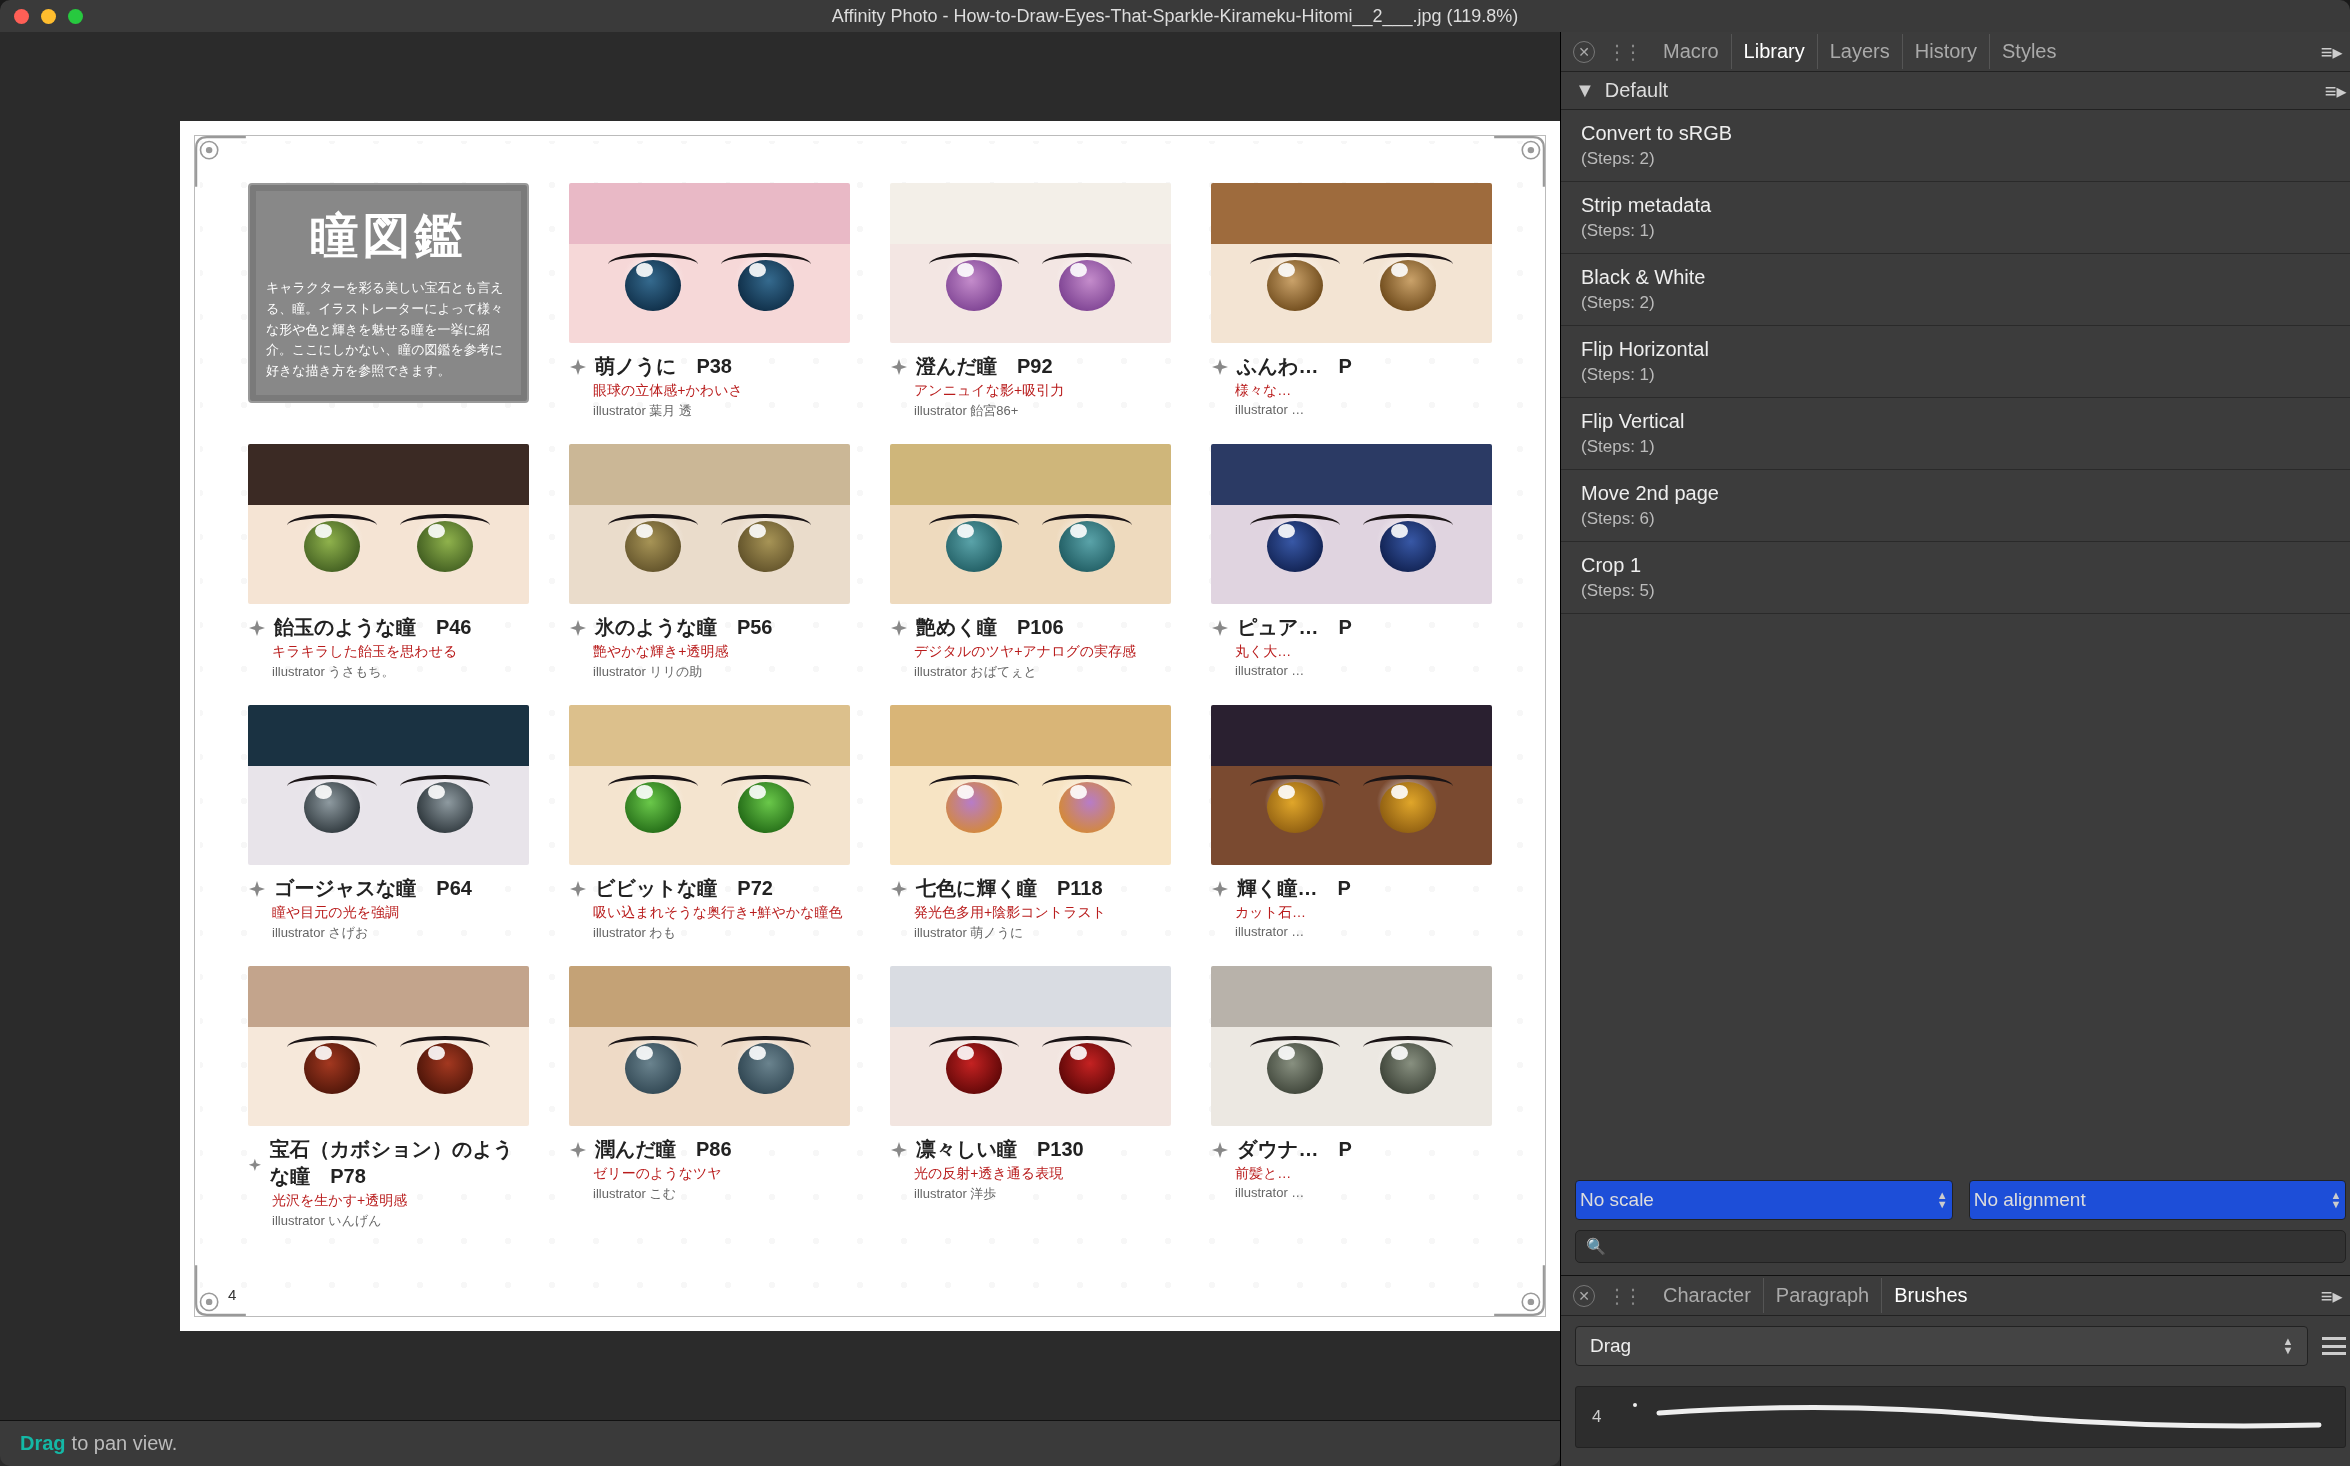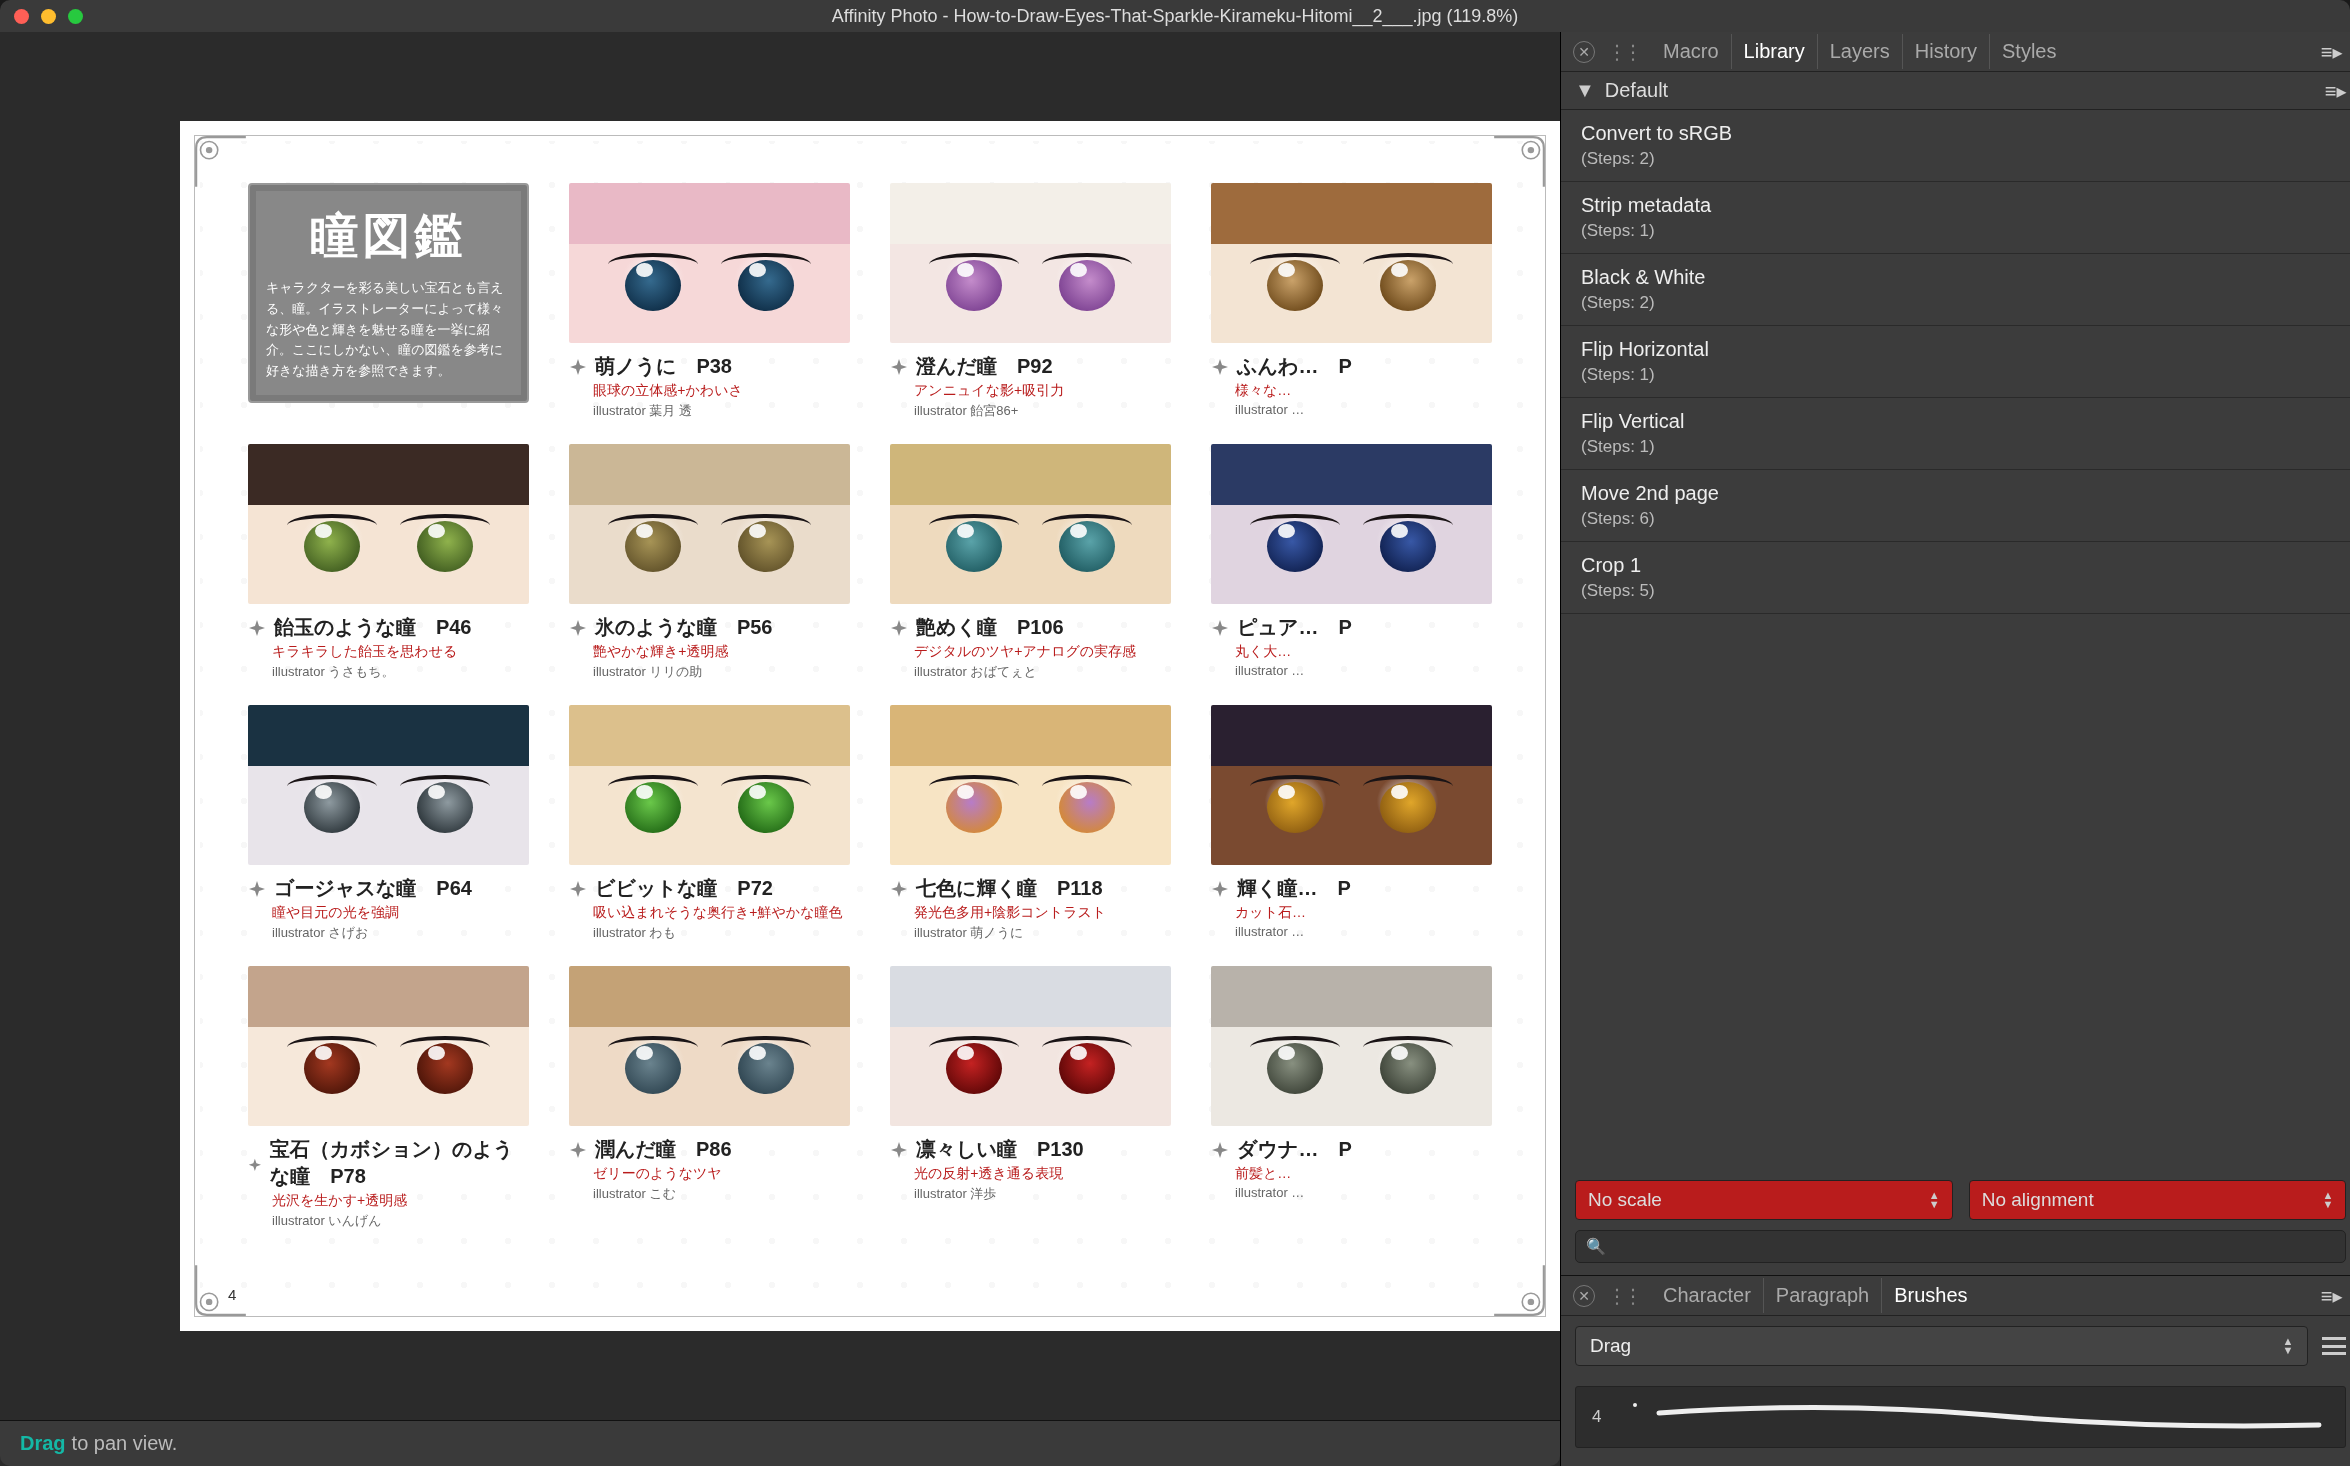--- a/index.html
+++ b/index.html
@@ -64,21 +64,21 @@
   .lib-header .tri { margin-right: 10px; color: #ccc; }
   .lib-header .label { color: #ddd; }
   .lib-header .menu-ic { margin-left: auto; color: #ccc; }
   .macro-list { flex: 0 0 auto; }
   .macro-item { padding: 12px 20px; border-bottom: 1px solid #2a2a2a; cursor: pointer; }
   .macro-item .mtitle { color: #eee; font-size: 20px; }
   .macro-item .msteps { color: #bbb; font-size: 17px; margin-top: 4px; }
 
   .lib-fill { flex: 1; background: #3c3c3c; }
   .lib-controls { padding: 10px 14px; display: flex; gap: 16px; }
-  .select-box { flex: 1; background: #b91c1c; border: 1px solid #222; color: #ddd; padding: 8px 12px; border-radius: 4px; display: flex; align-items: center; justify-content: space-between; font-size: 19px; }
+  .select-box { flex: 1; background: #1d4ed8; border: 1px solid #222; color: #ddd; padding: 8px 4px; border-radius: 4px; display: flex; align-items: center; justify-content: space-between; font-size: 19px; }
   .search-row { padding: 0 14px 12px; }
   .search-box { width: 100%; background: #333; border: 1px solid #222; border-radius: 5px; padding: 5px 10px; display: flex; align-items: center; gap: 10px; color: #888; }
   .search-box input { flex: 1; background: transparent; border: none; outline: none; color: #ddd; font-size: 18px; }
 
   .brush-panel { border-top: 1px solid #111; }
   .brush-row { padding: 10px 14px; display: flex; gap: 14px; align-items: center; }
   .brush-select { flex: 1; background: #444; border: 1px solid #222; padding: 8px 14px; border-radius: 4px; display: flex; align-items: center; justify-content: space-between; font-size: 19px; color: #eee; }
   .list-ic { width: 24px; height: 22px; display: flex; flex-direction: column; justify-content: space-between; padding: 2px 0; }
   .list-ic span { height: 3px; background: #ccc; }
   .brush-preview { margin: 10px 14px 18px; background: #2d2d2d; border: 1px solid #222; height: 62px; border-radius: 3px; display: flex; align-items: center; padding: 0 16px; gap: 28px; }

